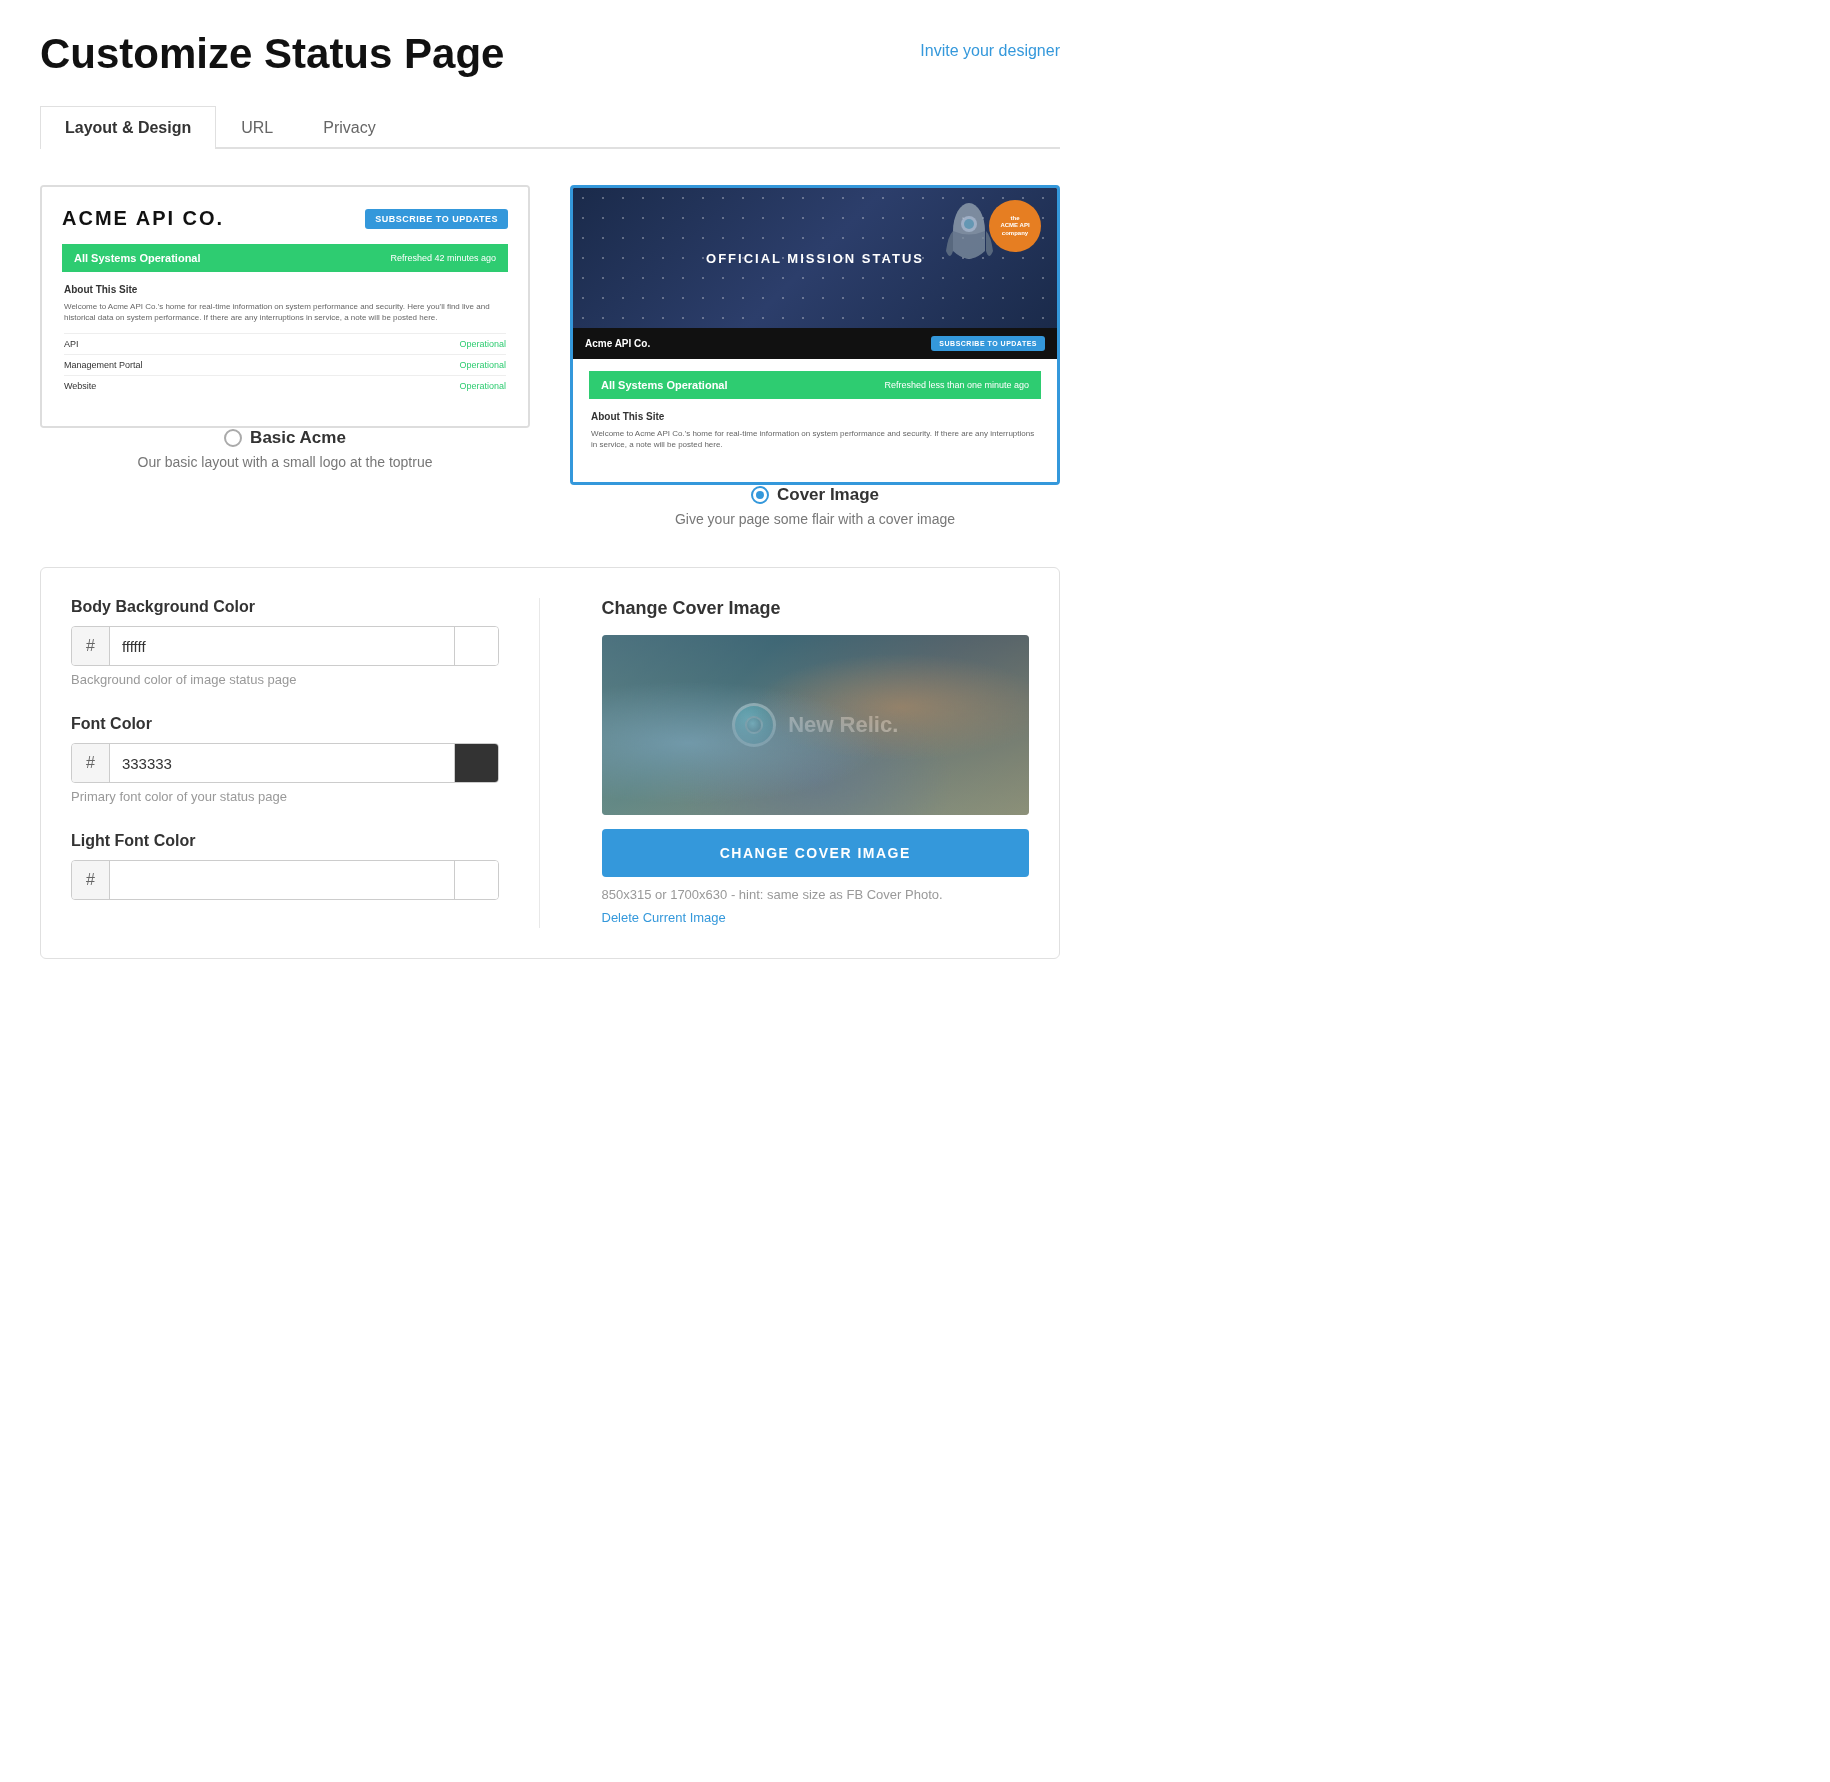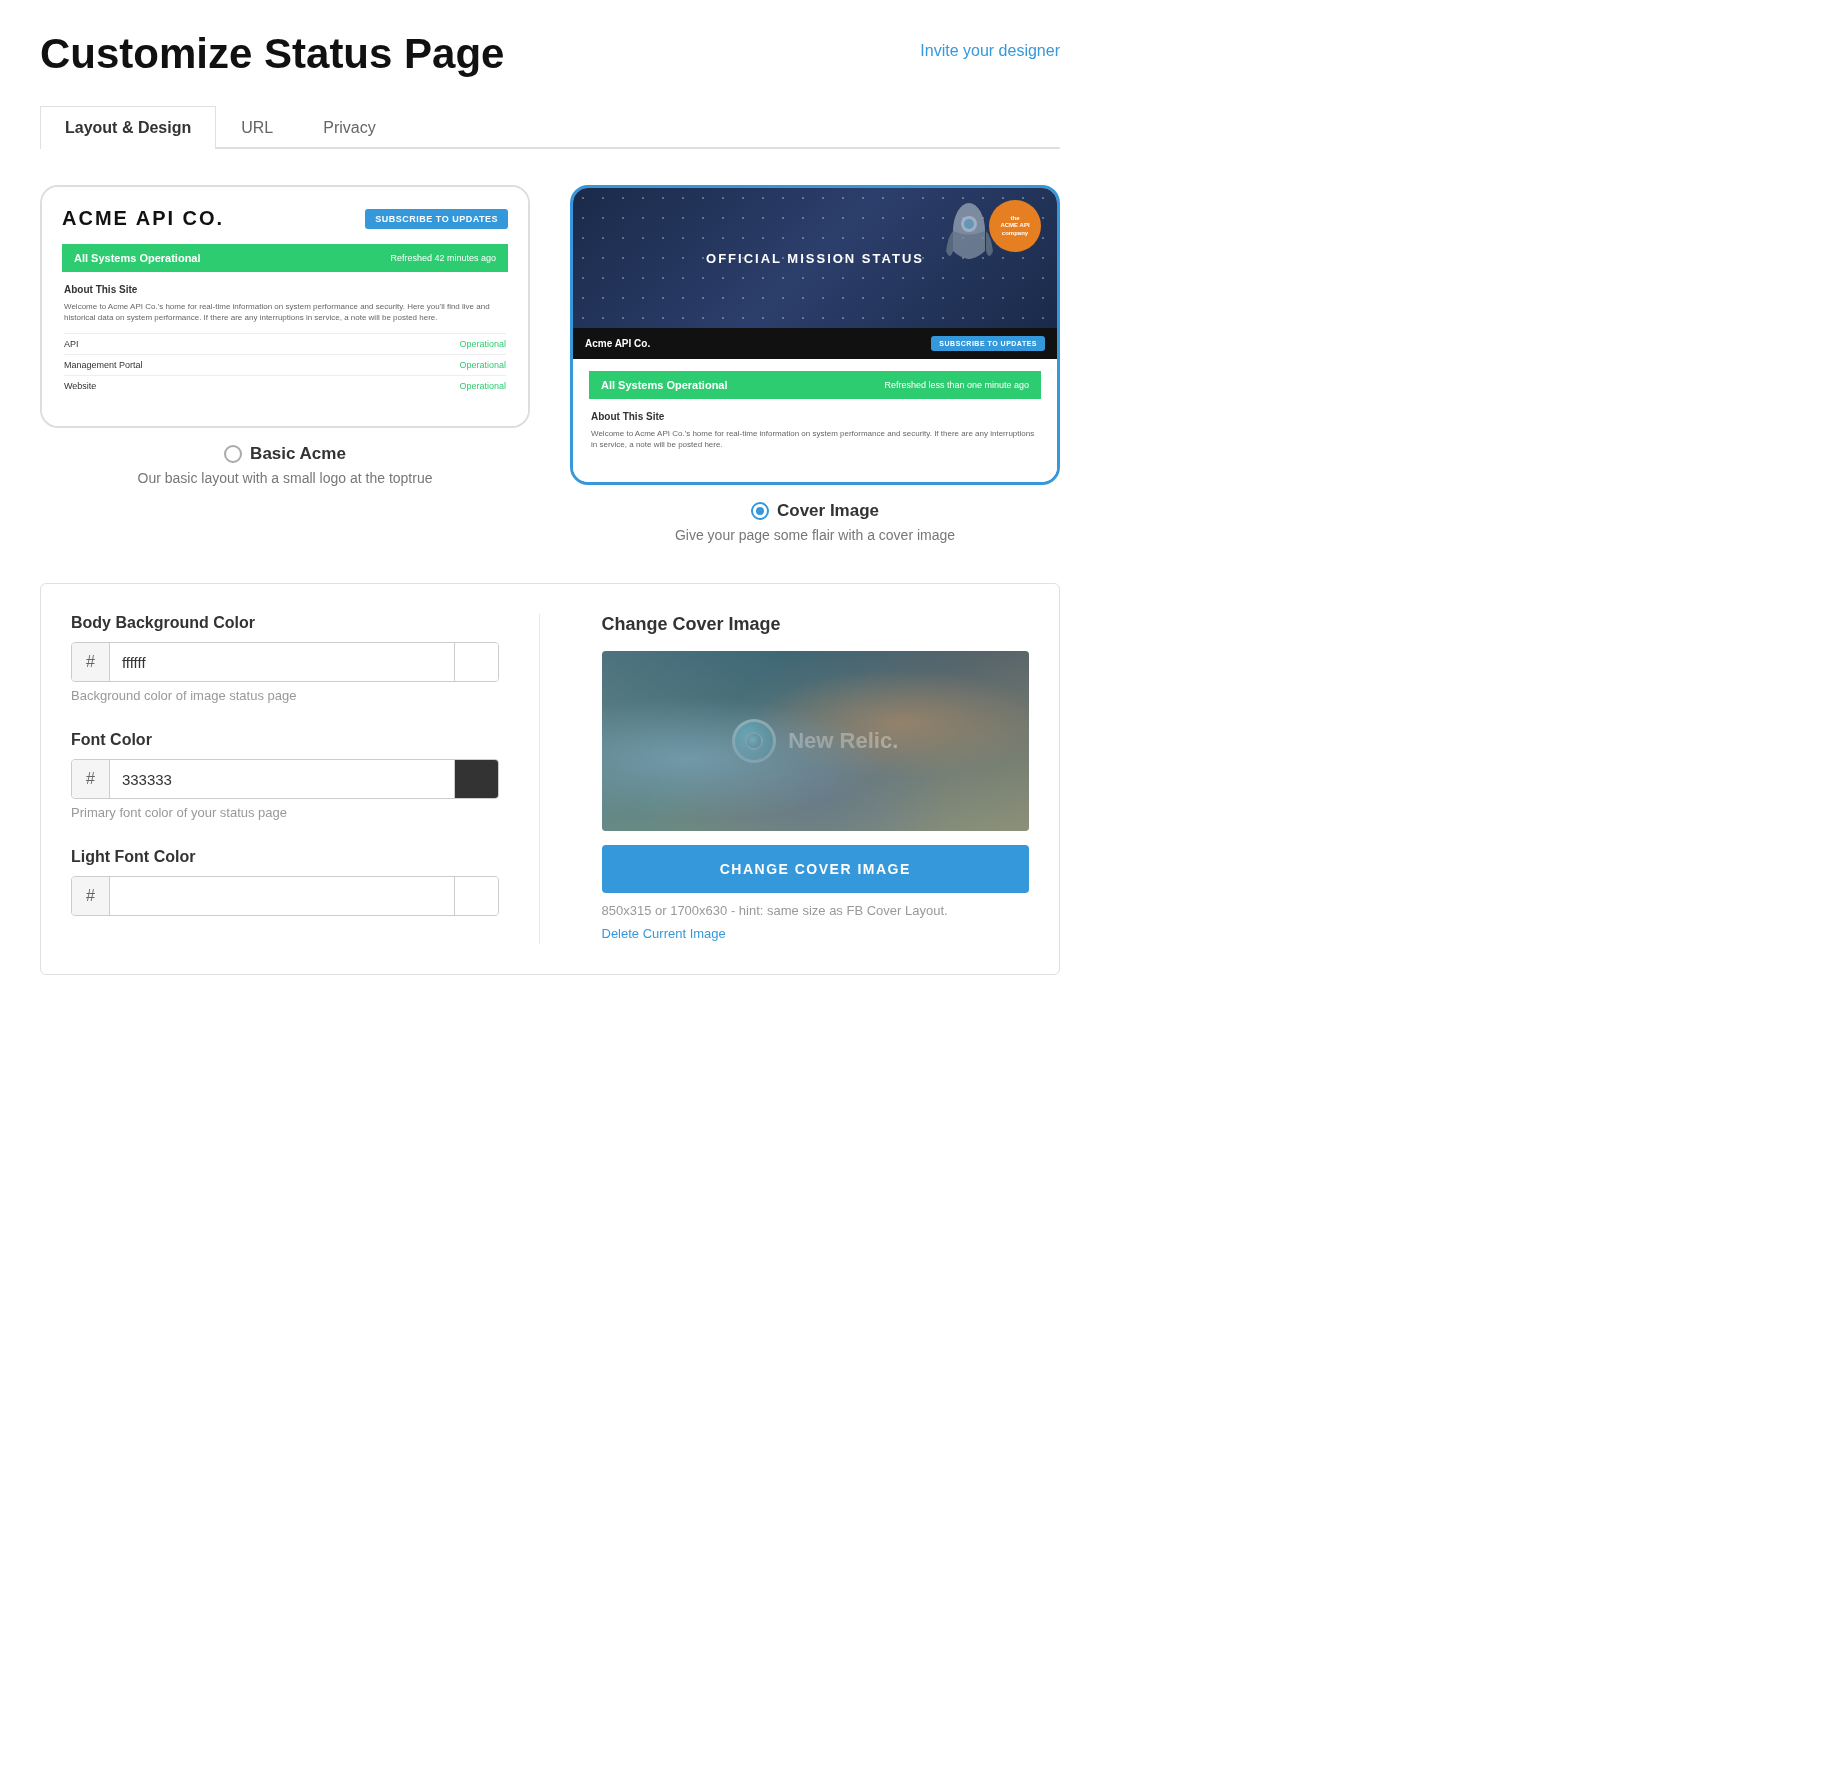--- a/index.html
+++ b/index.html
@@ -66,23 +66,22 @@
     .layout-option {
       flex: 1;
       display: flex;
       flex-direction: column;
       align-items: center;
     }
 
     .preview-card {
       width: 100%;
       border: 2px solid #ddd;
-      border-radius: 18px;
+      border-radius: 4px;
       overflow: hidden;
-      margin-bottom: 16px;
     }
 
     .preview-card.selected {
       border-color: #3498db;
       border-width: 3px;
     }
 
     
     .basic-preview {
       background: #fff;
@@ -580,16 +579,16 @@
 
       <div class="new-relic-logo">
         <div class="nr-icon">
           <div class="nr-inner"></div>
         </div>
         <span>New Relic.</span>
       </div>
     </div>
 
     <button class="change-cover-btn">CHANGE COVER IMAGE</button>
-    <div class="image-hint">850x315 or 1700x630 - hint: same size as FB Cover Layout.</div>
+    <div class="image-hint">850x315 or 1700x630 - hint: same size as FB Cover Photo.</div>
     <a class="delete-link">Delete Current Image</a>
   </div>
 </div>
 
 </body></html>

